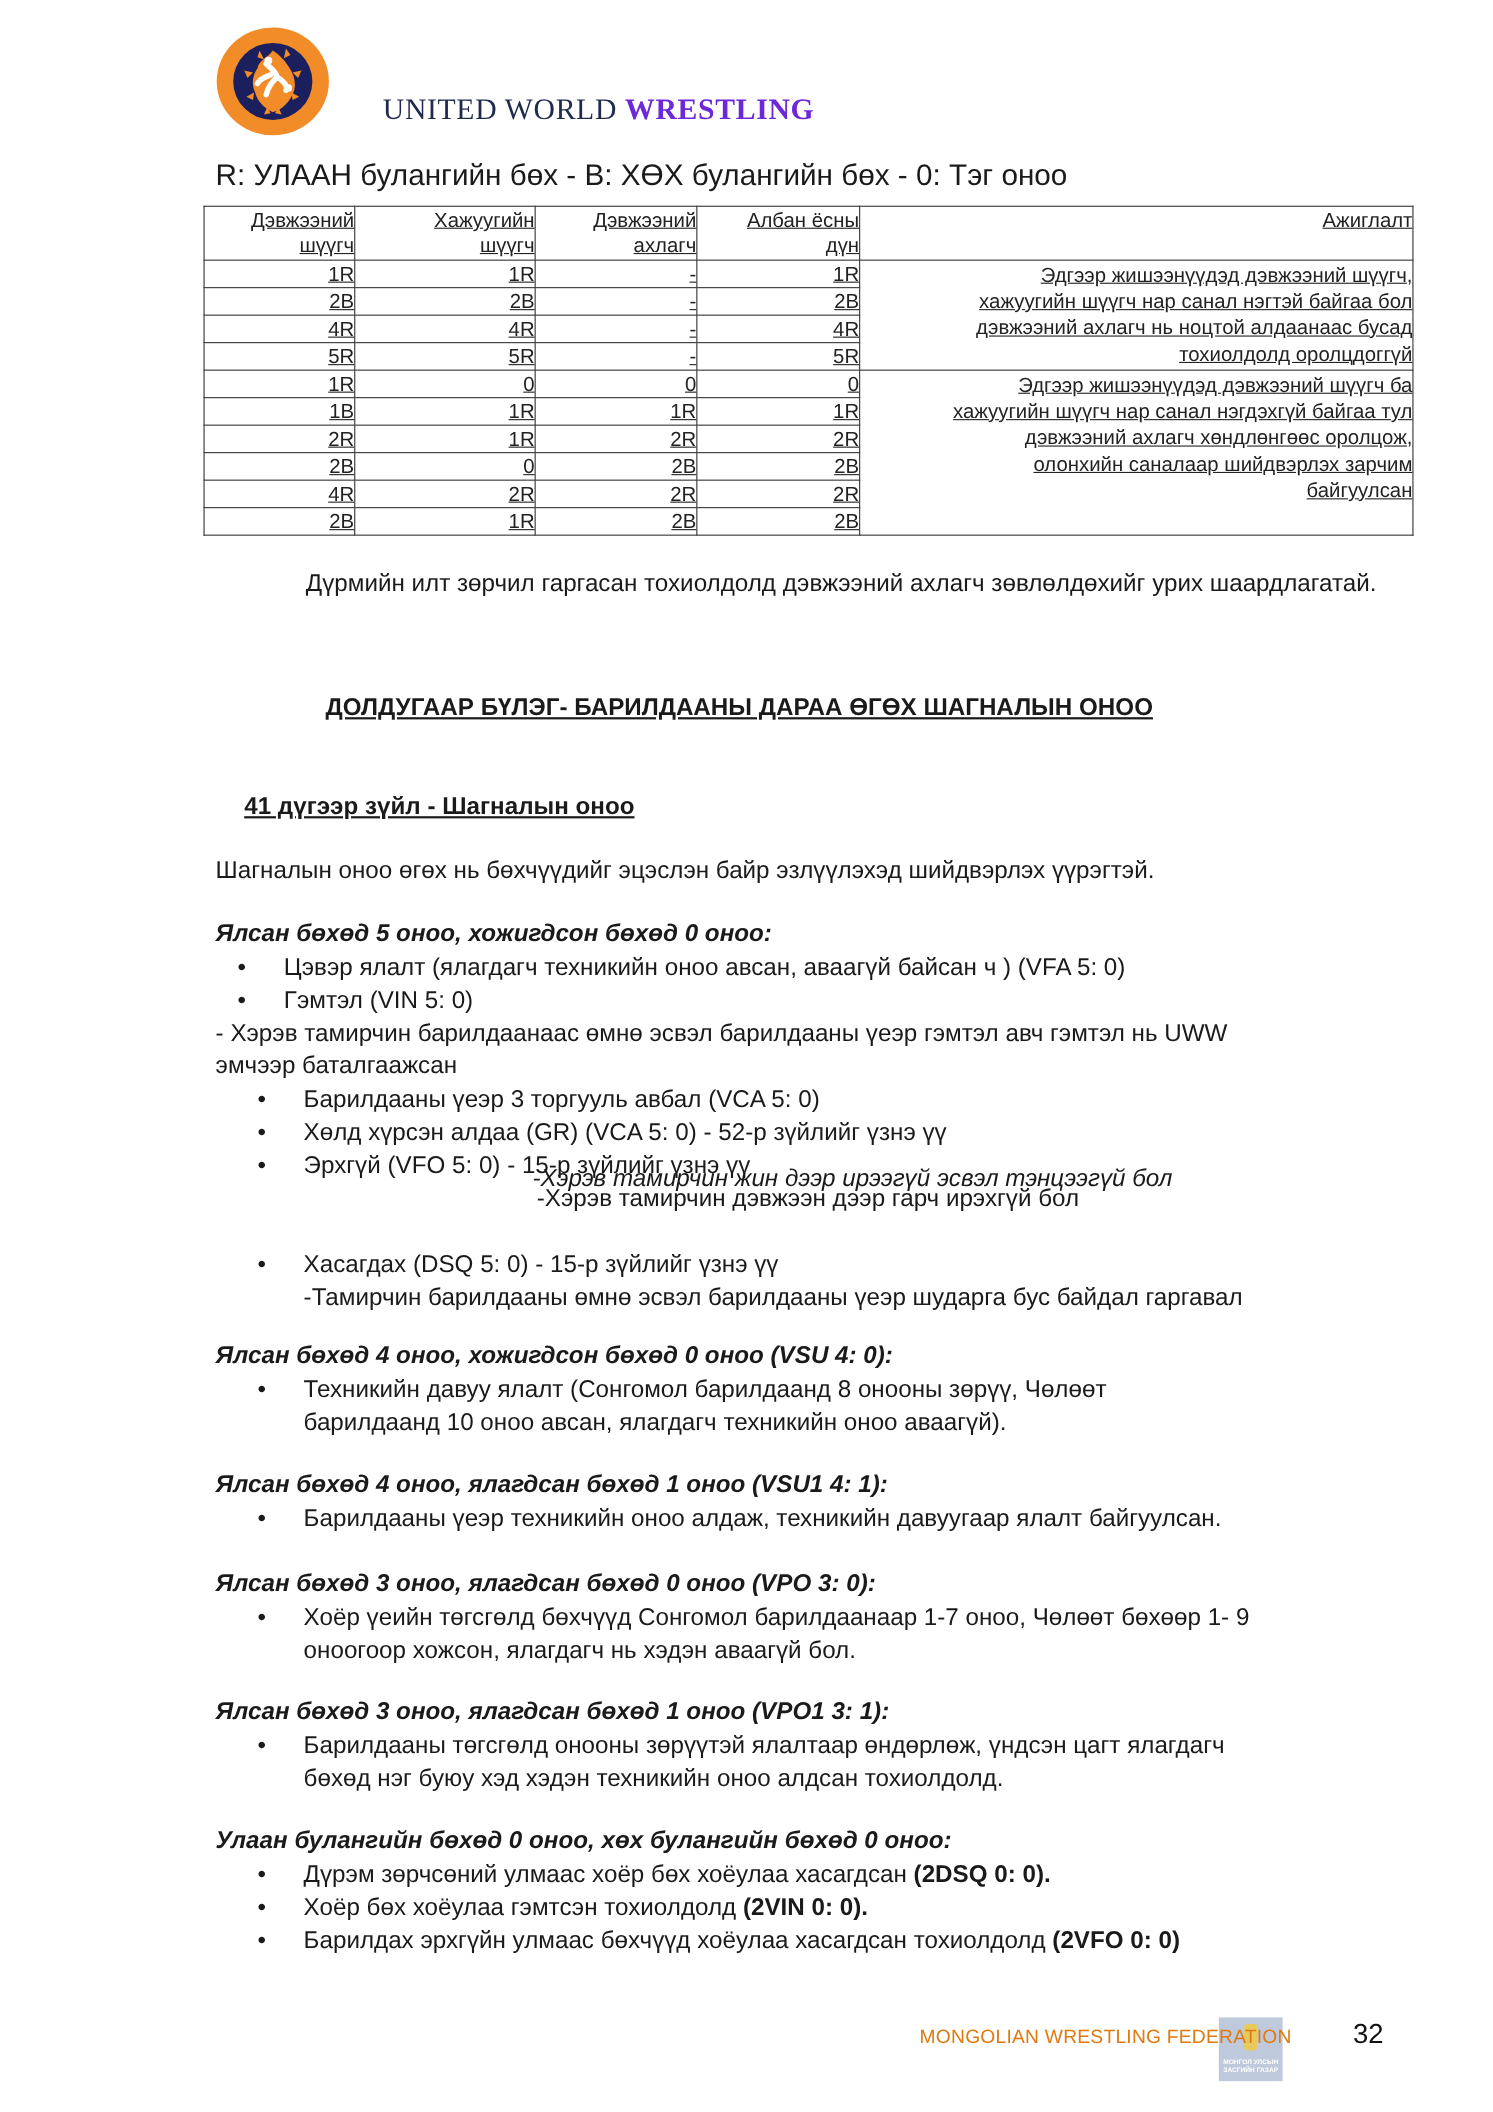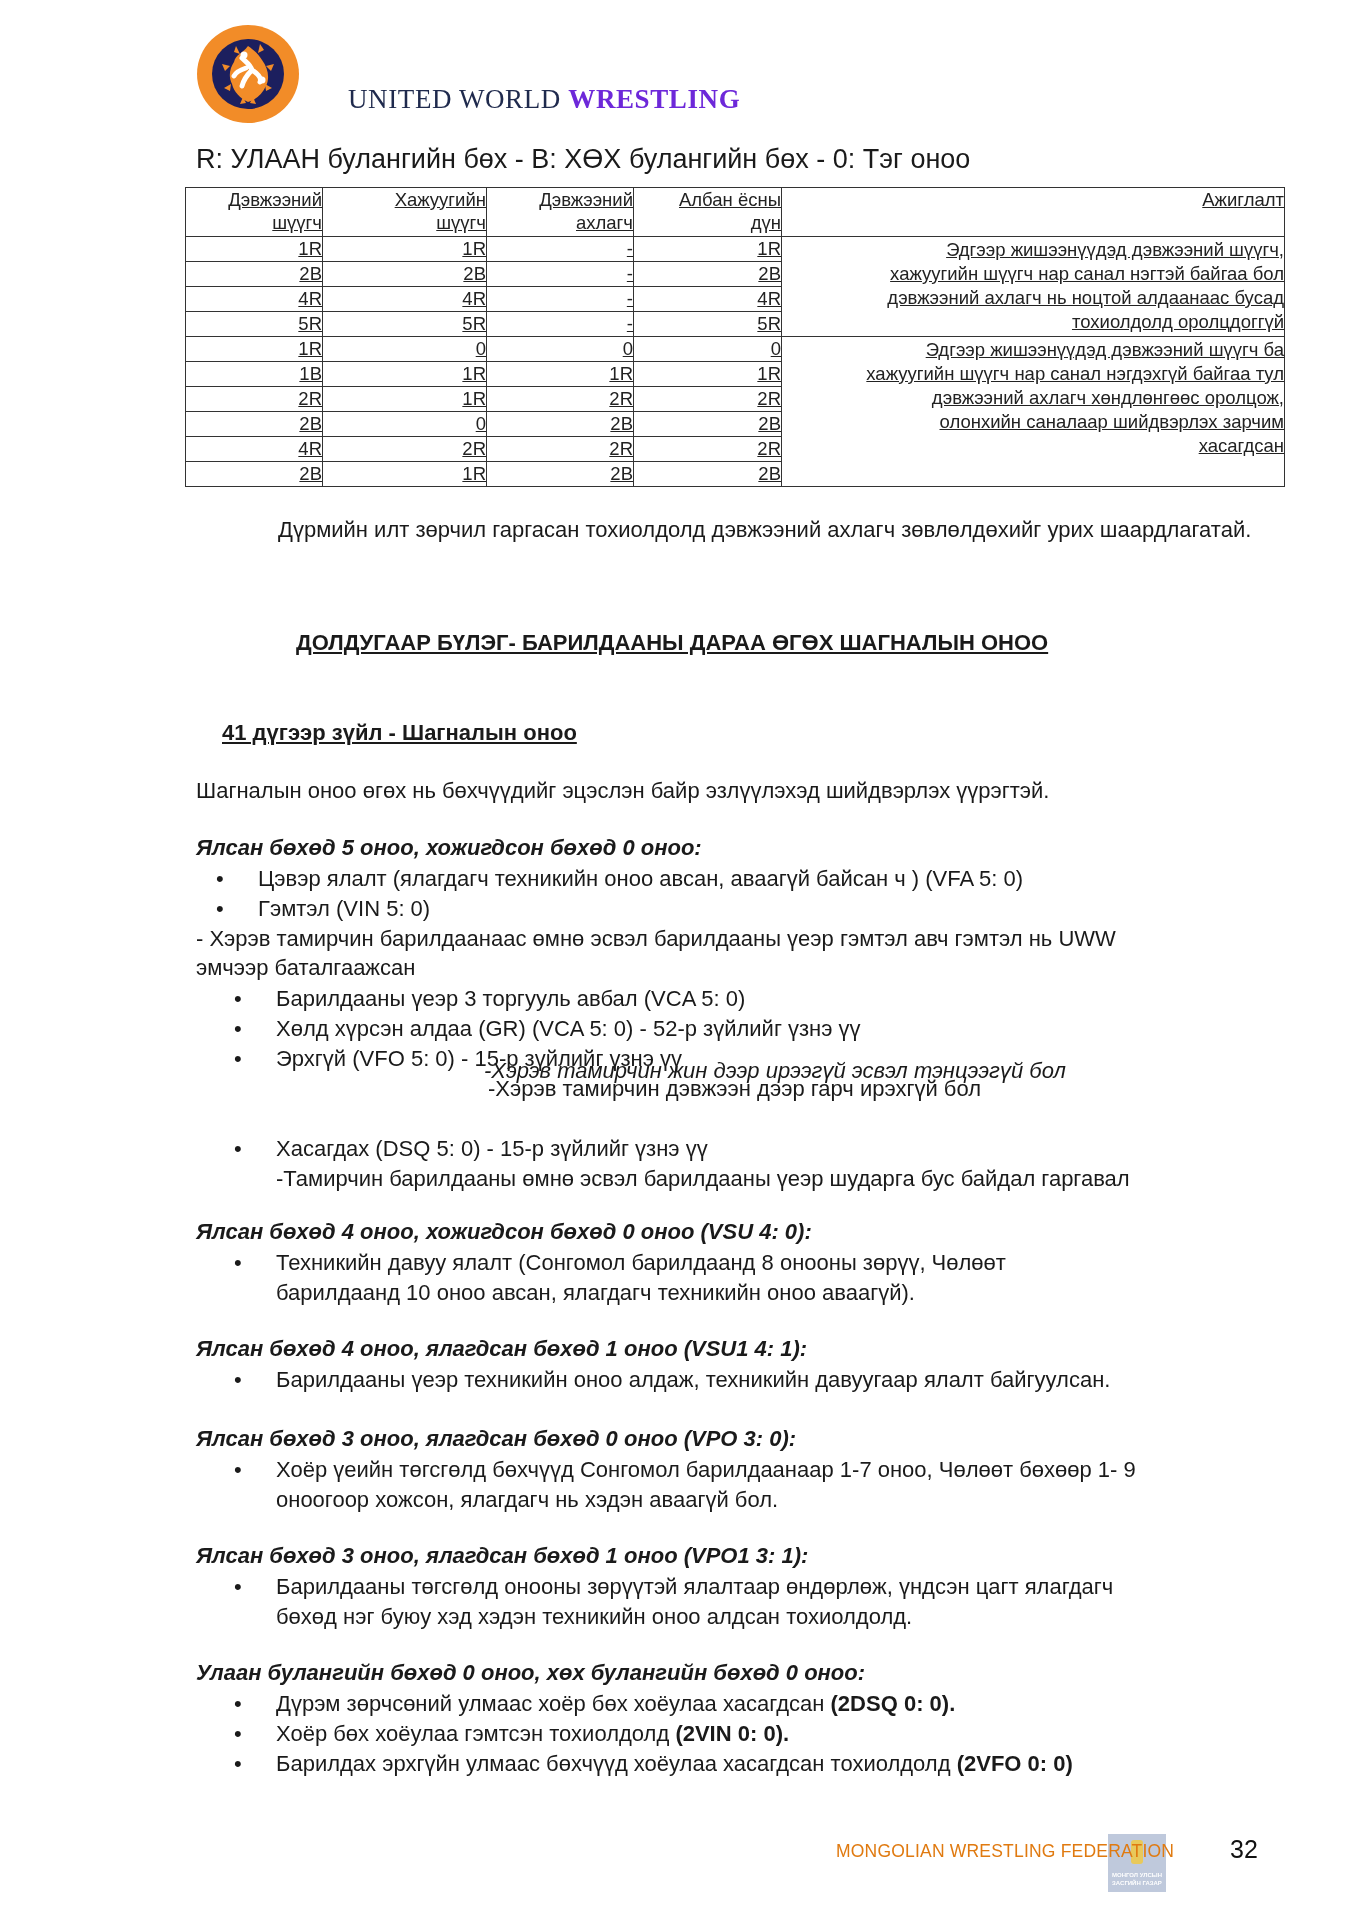--- a/index.html
+++ b/index.html
@@ -114,21 +114,21 @@
   <tr>
     <td>1R</td>
     <td>0</td>
     <td>0</td>
     <td>0</td>
     <td class="obs" rowspan="6">
       <div>Эдгээр жишээнүүдэд дэвжээний шүүгч ба</div>
       <div>хажуугийн шүүгч нар санал нэгдэхгүй байгаа тул</div>
       <div>дэвжээний ахлагч хөндлөнгөөс оролцож,</div>
       <div>олонхийн саналаар шийдвэрлэх зарчим</div>
-      <div>хасагдсан</div>
+      <div>байгуулсан</div>
     </td>
   </tr>
   <tr>
     <td>1B</td>
     <td>1R</td>
     <td>1R</td>
     <td>1R</td>
   </tr>
   <tr>
     <td>2R</td>

